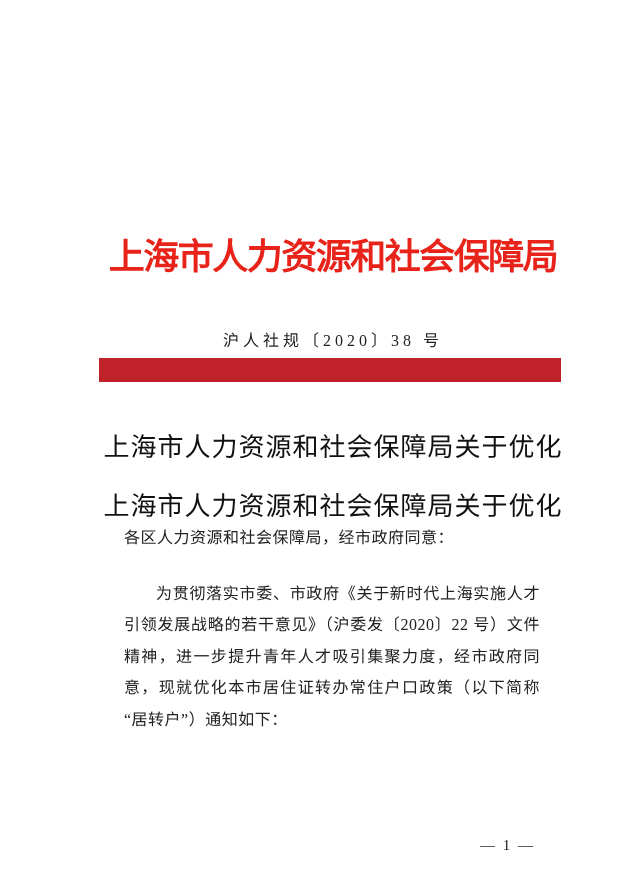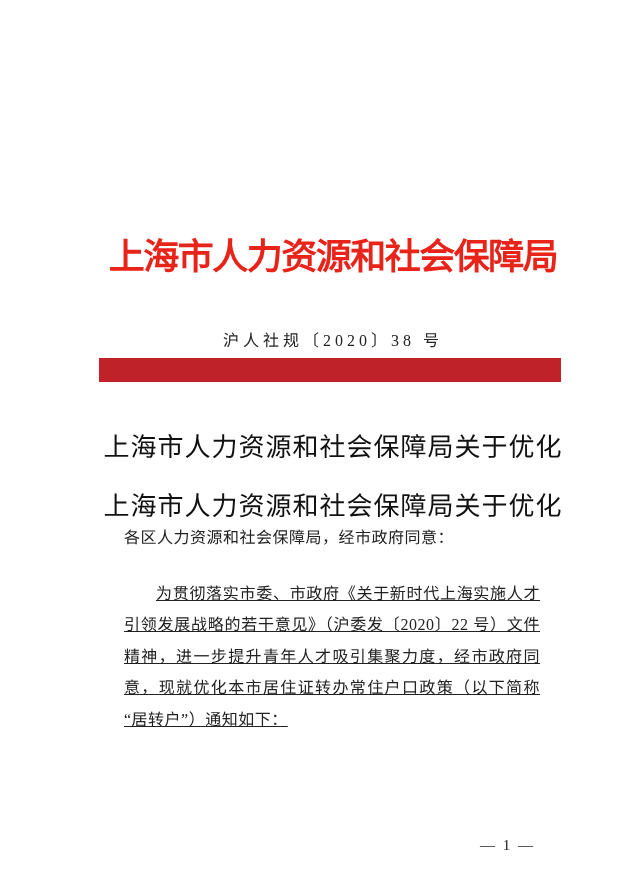--- a/index.html
+++ b/index.html
@@ -71,21 +71,21 @@
     top: 474px;
     left: 76px;
     width: 464px;
     color: var(--text-color);
     font-size: 16px;
     letter-spacing: 0.5px;
     line-height: 31.5px;
     text-align: justify;
   }
   .doc-body p { margin: 0; }
-  .doc-body p.indent { text-indent: 2em; text-decoration: underline; }
+  .doc-body p.indent { text-indent: 2em; }
   .page-number {
     position: absolute;
     top: 802px;
     right: 95px;
     color: var(--text-color);
     font-size: 15px;
     letter-spacing: 2px;
     line-height: 1;
     white-space: nowrap;
   }

